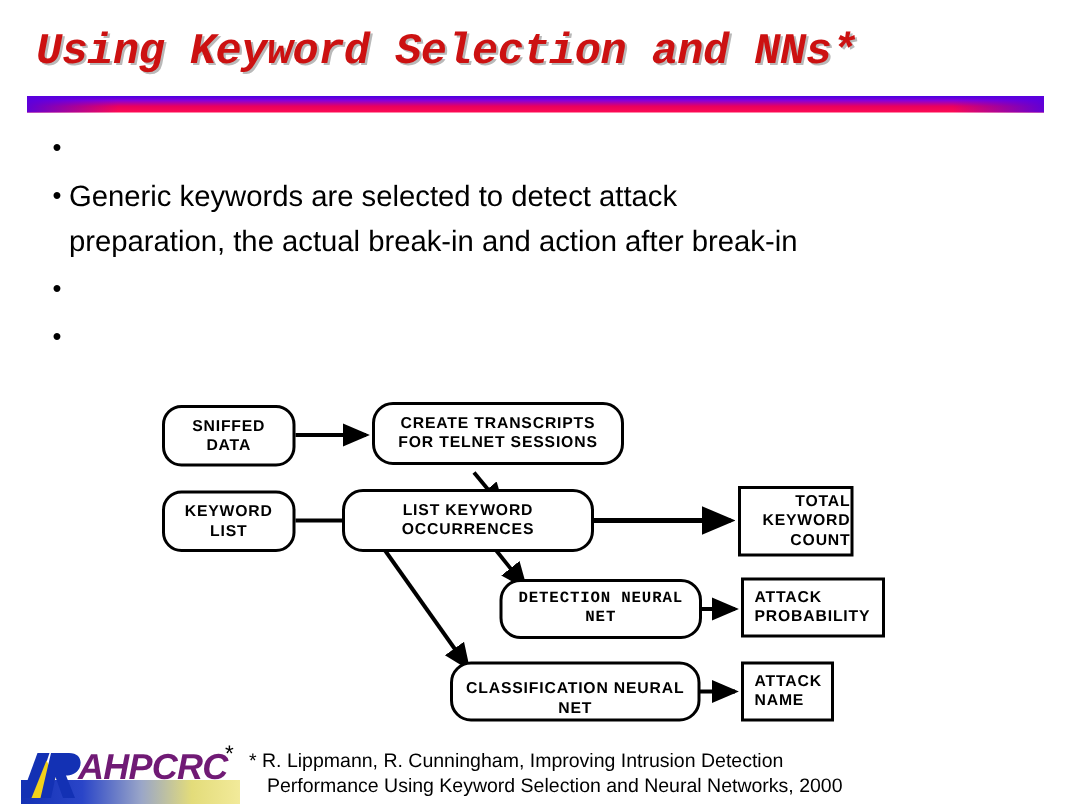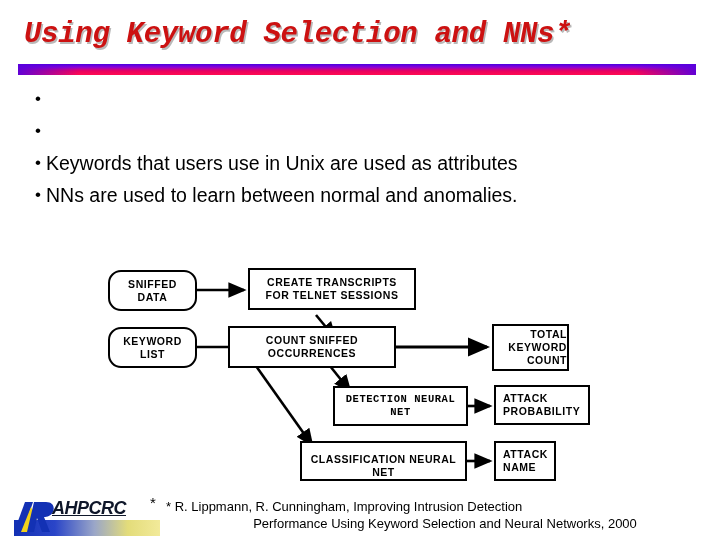--- a/index.html
+++ b/index.html
@@ -91,42 +91,42 @@
     border: 2.5px solid #000;
     background: #fff;
     display: flex;
     align-items: center;
     font-size: 10.5px;
     font-weight: bold;
     letter-spacing: 0.55px;
     line-height: 13px;
     color: #000;
   }
-  .node.center { justify-content: center; text-align: center; }
+  .node.center { justify-content: center; text-align: center; border-radius: 14px; }
   .node.left   { justify-content: flex-start; text-align: left; padding-left: 7px; }
   .node.rounded { border-radius: 13px; }
   .node .lbl { display: block; width: 100%; white-space: pre-line; }
 
   #flow-svg {
     position: absolute;
     left: 0; top: 0;
     width: 720px; height: 236px;
   }
 
   
   #footer-note {
     position: absolute;
     left: 166px;
     top: 498px;
     width: 546px;
     font-size: 13px;
     line-height: 17px;
     color: #000;
   }
-  #footer-note .ln2 { display: block; padding-left: 12px; text-align: center; }
+  #footer-note .ln2 { display: block; padding-left: 12px; }
 
   
   #logo {
     position: absolute;
     left: 4px;
     top: 496px;
     width: 160px;
     height: 42px;
   }
   #logo-bar {
@@ -141,27 +141,26 @@
     position: absolute;
     left: 8px;
     top: 3px;
     width: 46px;
     height: 36px;
   }
   #logo-word {
     position: absolute;
     left: 48px;
     top: 2px;
-    font-size: 18px;
+    font-size: 24px;
     font-weight: bold;
     font-style: italic;
-    color: #0f172a;
+    color: #701a75;
     letter-spacing: -0.5px;
     white-space: nowrap;
-    text-decoration: underline;
   }
   #logo-star {
     position: absolute;
     left: 150px;
     top: 494px;
     font-size: 15px;
     color: #000;
   }
 </style>
 </head>
@@ -172,34 +171,32 @@
 <div id="title-rule"></div>
 
 <div id="bullets">
 
   <div class="bullet-row">
     <span class="bullet-dot">•</span>
   </div>
 
   <div class="bullet-row">
     <span class="bullet-dot">•</span>
-  </div>
-
-  <div class="bullet-row">
-    <span class="bullet-dot">•</span>
     <span class="bullet-text">
-      <span>Keywords that users use in Unix are used as attributes</span>
+      <span>Generic keywords are selected to detect attack</span>
+      <span class="cont">preparation, the actual break-in and action after break-in</span>
     </span>
   </div>
 
   <div class="bullet-row">
     <span class="bullet-dot">•</span>
-    <span class="bullet-text">
-      <span>NNs are used to learn between normal and anomalies.</span>
-    </span>
+  </div>
+
+  <div class="bullet-row">
+    <span class="bullet-dot">•</span>
   </div>
 
 </div>
 
 <div id="flow-diagram">
 
   <svg id="flow-svg" viewBox="0 0 720 236">
     <defs>
       <marker id="ah" markerWidth="7" markerHeight="7" refX="6" refY="3.2" orient="auto" markerUnits="strokeWidth">
         <path d="M0,0.2 L7,3.2 L0,6.2 z" fill="#000"></path>
@@ -232,21 +229,21 @@
     <span class="lbl">CREATE TRANSCRIPTS
 FOR TELNET SESSIONS</span>
   </div>
 
   <div class="node rounded center" style="left:108px; top:69px; width:89px; height:41px;">
     <span class="lbl">KEYWORD
 LIST</span>
   </div>
 
   <div class="node center" style="left:228px; top:68px; width:168px; height:42px;">
-    <span class="lbl">COUNT SNIFFED
+    <span class="lbl">LIST KEYWORD
 OCCURRENCES</span>
   </div>
 
   <div class="node left" style="left:492px; top:66px; width:77px; height:47px;text-align:right;">
     <span class="lbl">TOTAL
 KEYWORD
 COUNT</span>
   </div>
 
   <div class="node center" style="left:333px; top:128px; width:135px; height:40px;font-family:Liberation Mono, monospace;">

